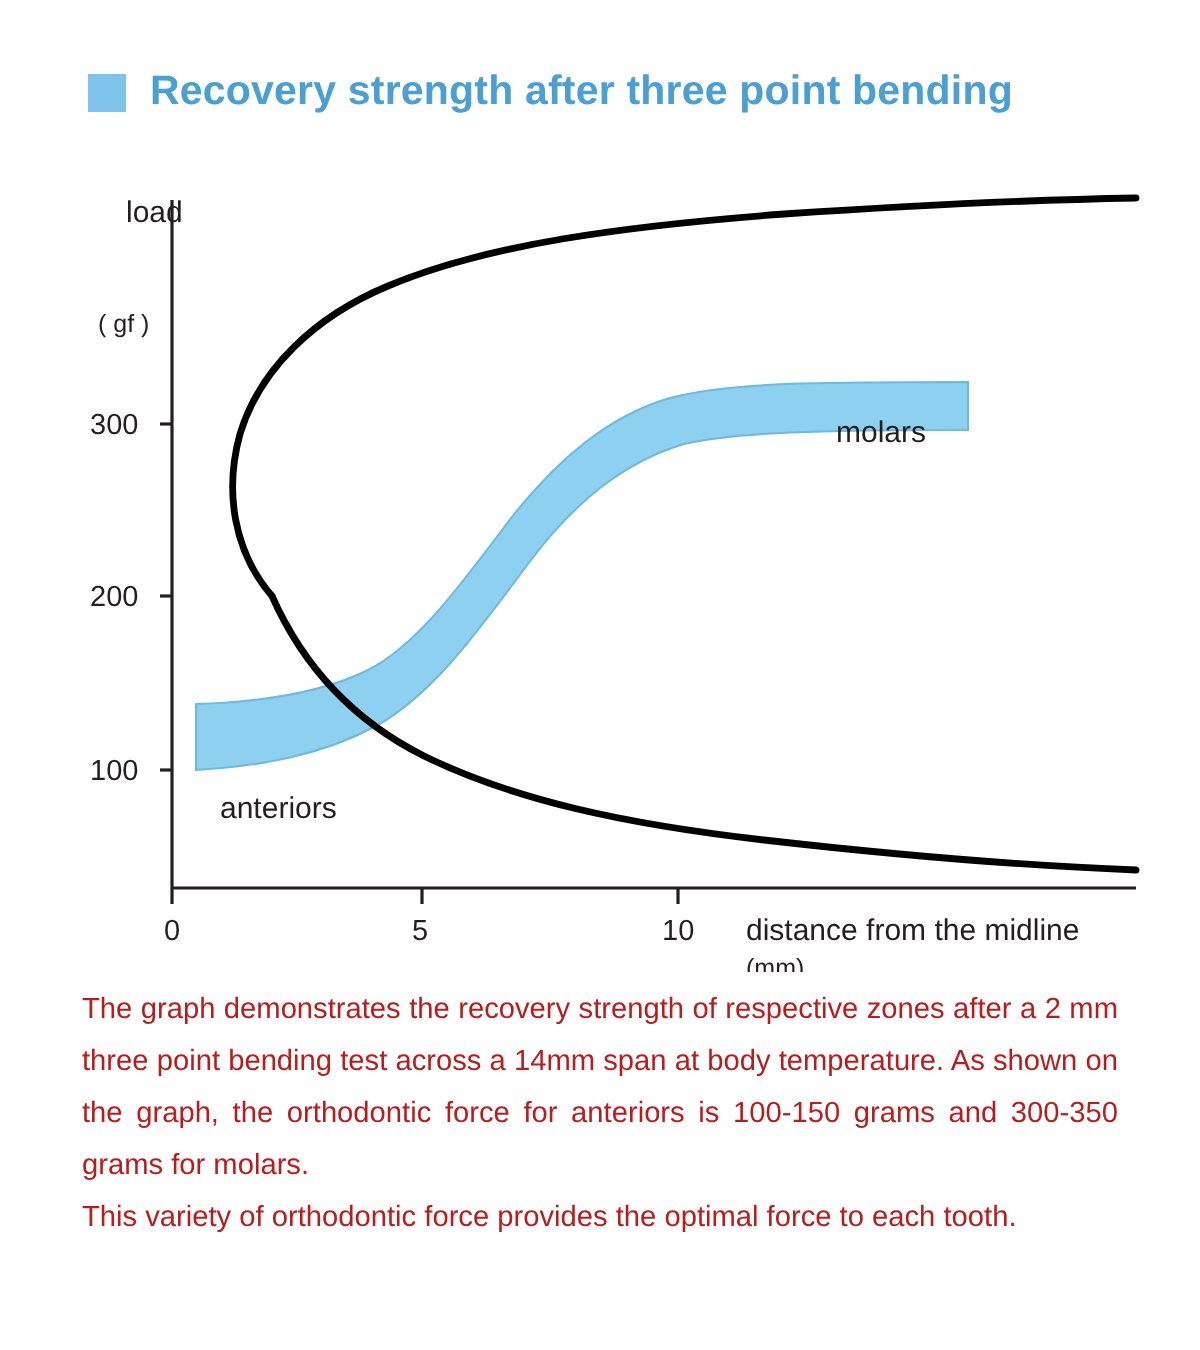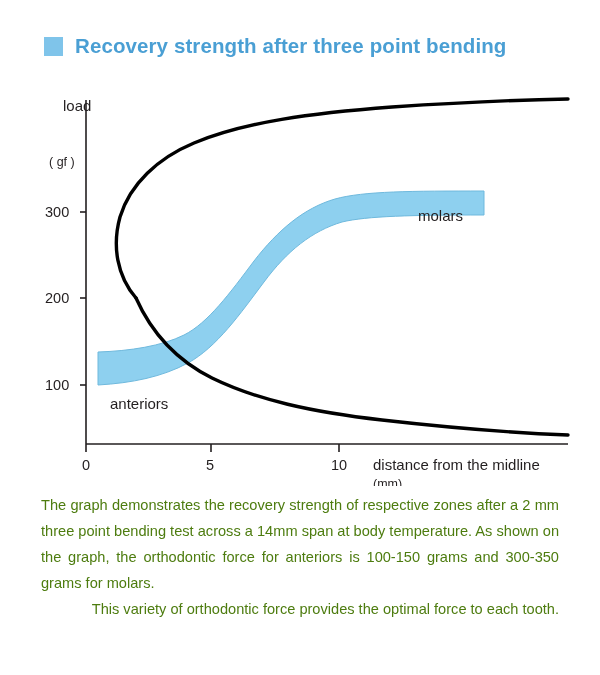--- a/index.html
+++ b/index.html
@@ -73,28 +73,28 @@
     fill: #231f20;
   }
   
   .caption {
     position: absolute;
     left: 41px;
     top: 492px;
     width: 518px;
     font-size: 14.6px;
     line-height: 26px;
-    color: #4d7c0f;
+    color: #b91c1c;
     text-align: justify;
   }
   .caption p {
     margin: 0;
   }
   .caption p.last {
-    text-align: right;
+    text-align: left;
   }
 </style>
 </head>
 <body>
 
 <div class="page">
 
   <div class="header">
     <div class="header-marker"></div>
     <div class="header-title">Recovery strength after three point bending</div>

